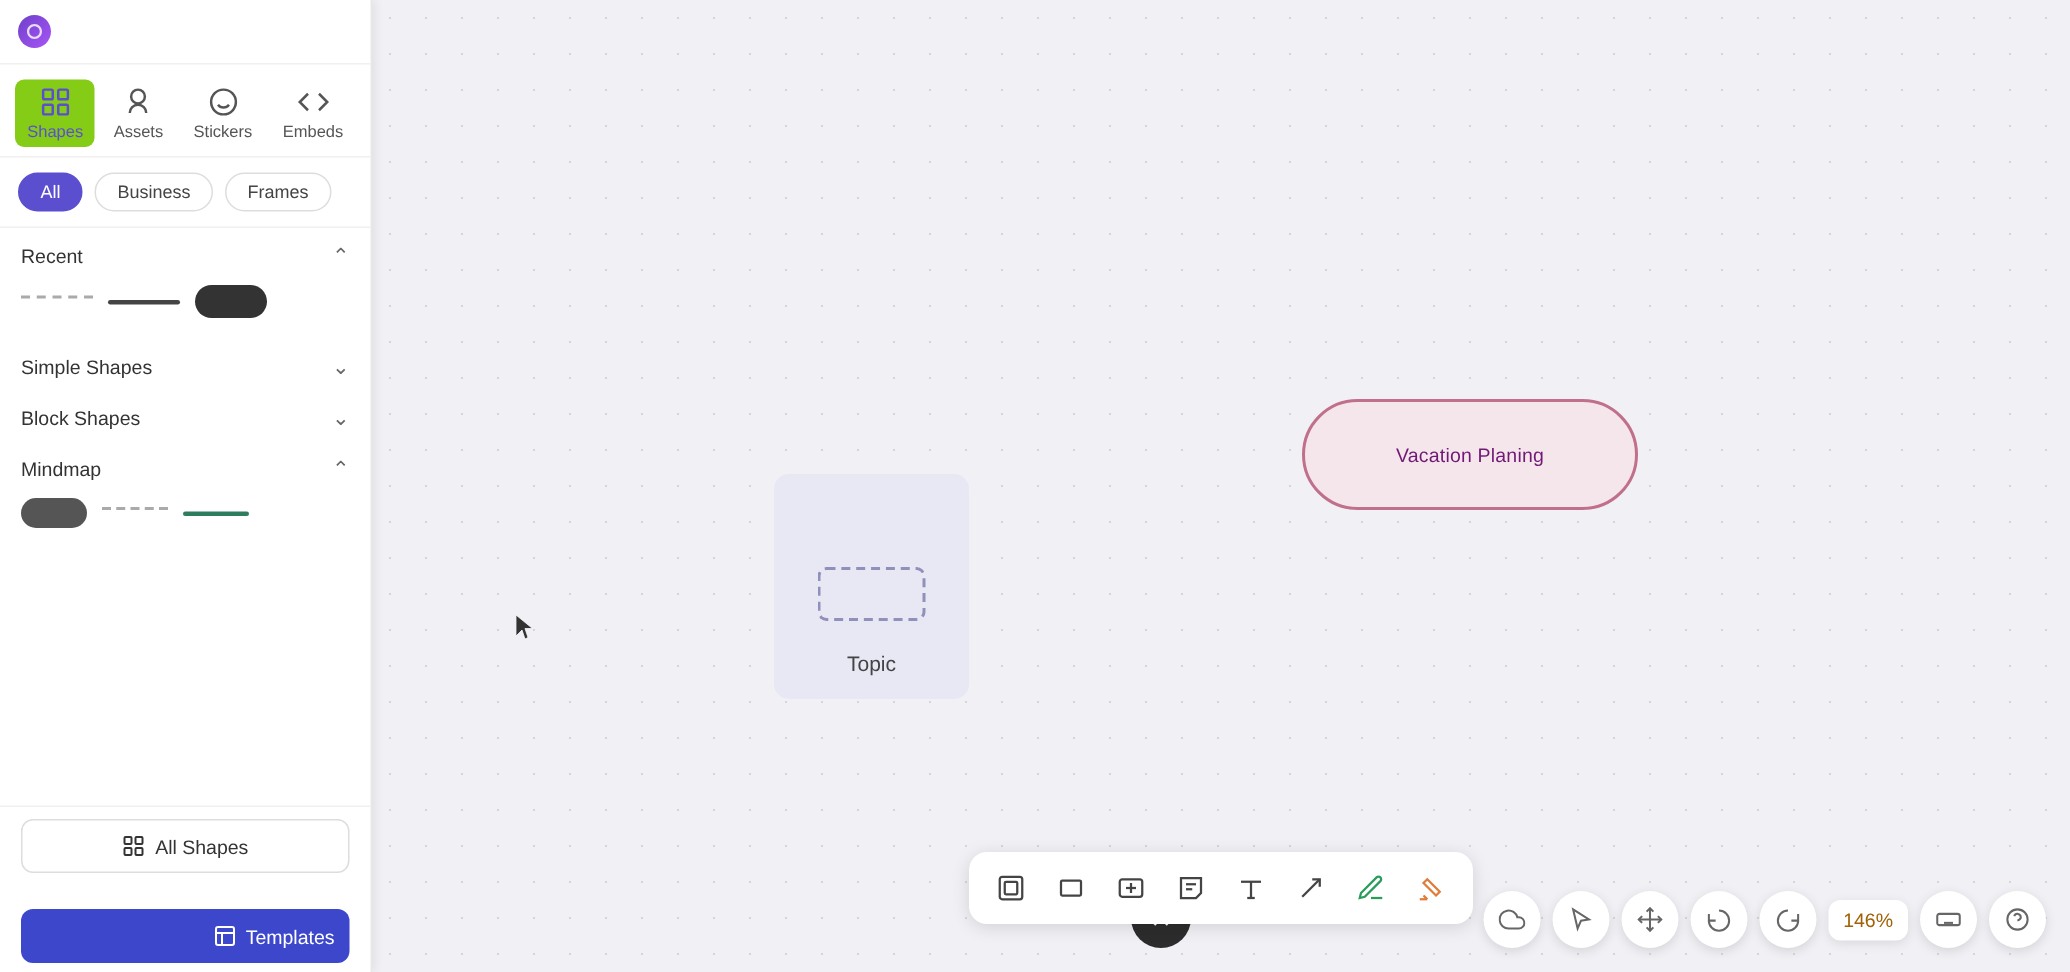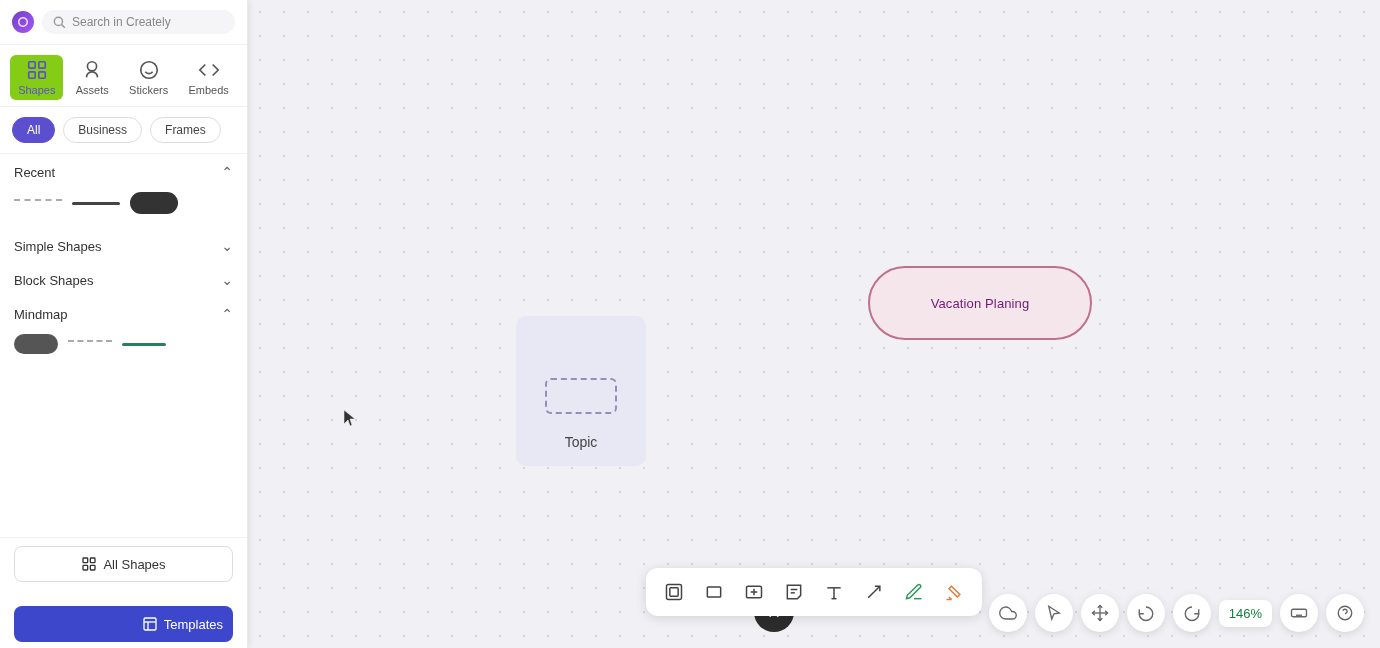--- a/index.html
+++ b/index.html
@@ -235,21 +235,21 @@
     }
     .br-btn {
       width: 38px; height: 38px;
       border-radius: 50%;
       background: #fff;
       box-shadow: 0 2px 8px rgba(0,0,0,0.12);
       display: flex; align-items: center; justify-content: center;
       cursor: pointer; color: #555;
     }
     .zoom-label {
-      font-size: 13px; color: #15803d; font-weight: 500;
+      font-size: 13px; color: #a16207; font-weight: 500;
       background: #fff;
       padding: 6px 10px;
       border-radius: 8px;
       box-shadow: 0 2px 8px rgba(0,0,0,0.1);
     }
 
     
     .cursor-indicator {
       position: absolute;
       left: 96px; top: 410px;
@@ -265,27 +265,20 @@
 
   <div class="sidebar">
 
     <div class="sidebar-header">
       <div class="creately-logo">
         <div class="creately-logo-icon">
           <svg viewBox="0 0 14 14" fill="none" xmlns="http://www.w3.org/2000/svg">
             <path d="M7 2C4.24 2 2 4.24 2 7s2.24 5 5 5 5-2.24 5-5-2.24-5-5-5zm0 8.5c-1.93 0-3.5-1.57-3.5-3.5S5.07 3.5 7 3.5s3.5 1.57 3.5 3.5-1.57 3.5-3.5 3.5z" fill="white" opacity="0.8"></path>
           </svg>
         </div>
-      </div>
-      <div class="search-bar">
-        <svg width="14" height="14" viewBox="0 0 24 24" fill="none" stroke="#999" stroke-width="2.5">
-          <circle cx="11" cy="11" r="7"></circle>
-            <line x1="16.5" y1="16.5" x2="22" y2="22"></line>
-        </svg>
-        <span class="search-text">Search in Creately</span>
       </div>
     </div>
 
     <div class="sidebar-nav">
       <div class="nav-item active">
         <svg viewBox="0 0 24 24" fill="none" stroke="currentColor" stroke-width="1.8">
           <rect x="3" y="3" width="7" height="7" rx="1"></rect>
           <rect x="14" y="3" width="7" height="7" rx="1"></rect>
           <rect x="3" y="14" width="7" height="7" rx="1"></rect>
           <rect x="14" y="14" width="7" height="7" rx="1"></rect>

